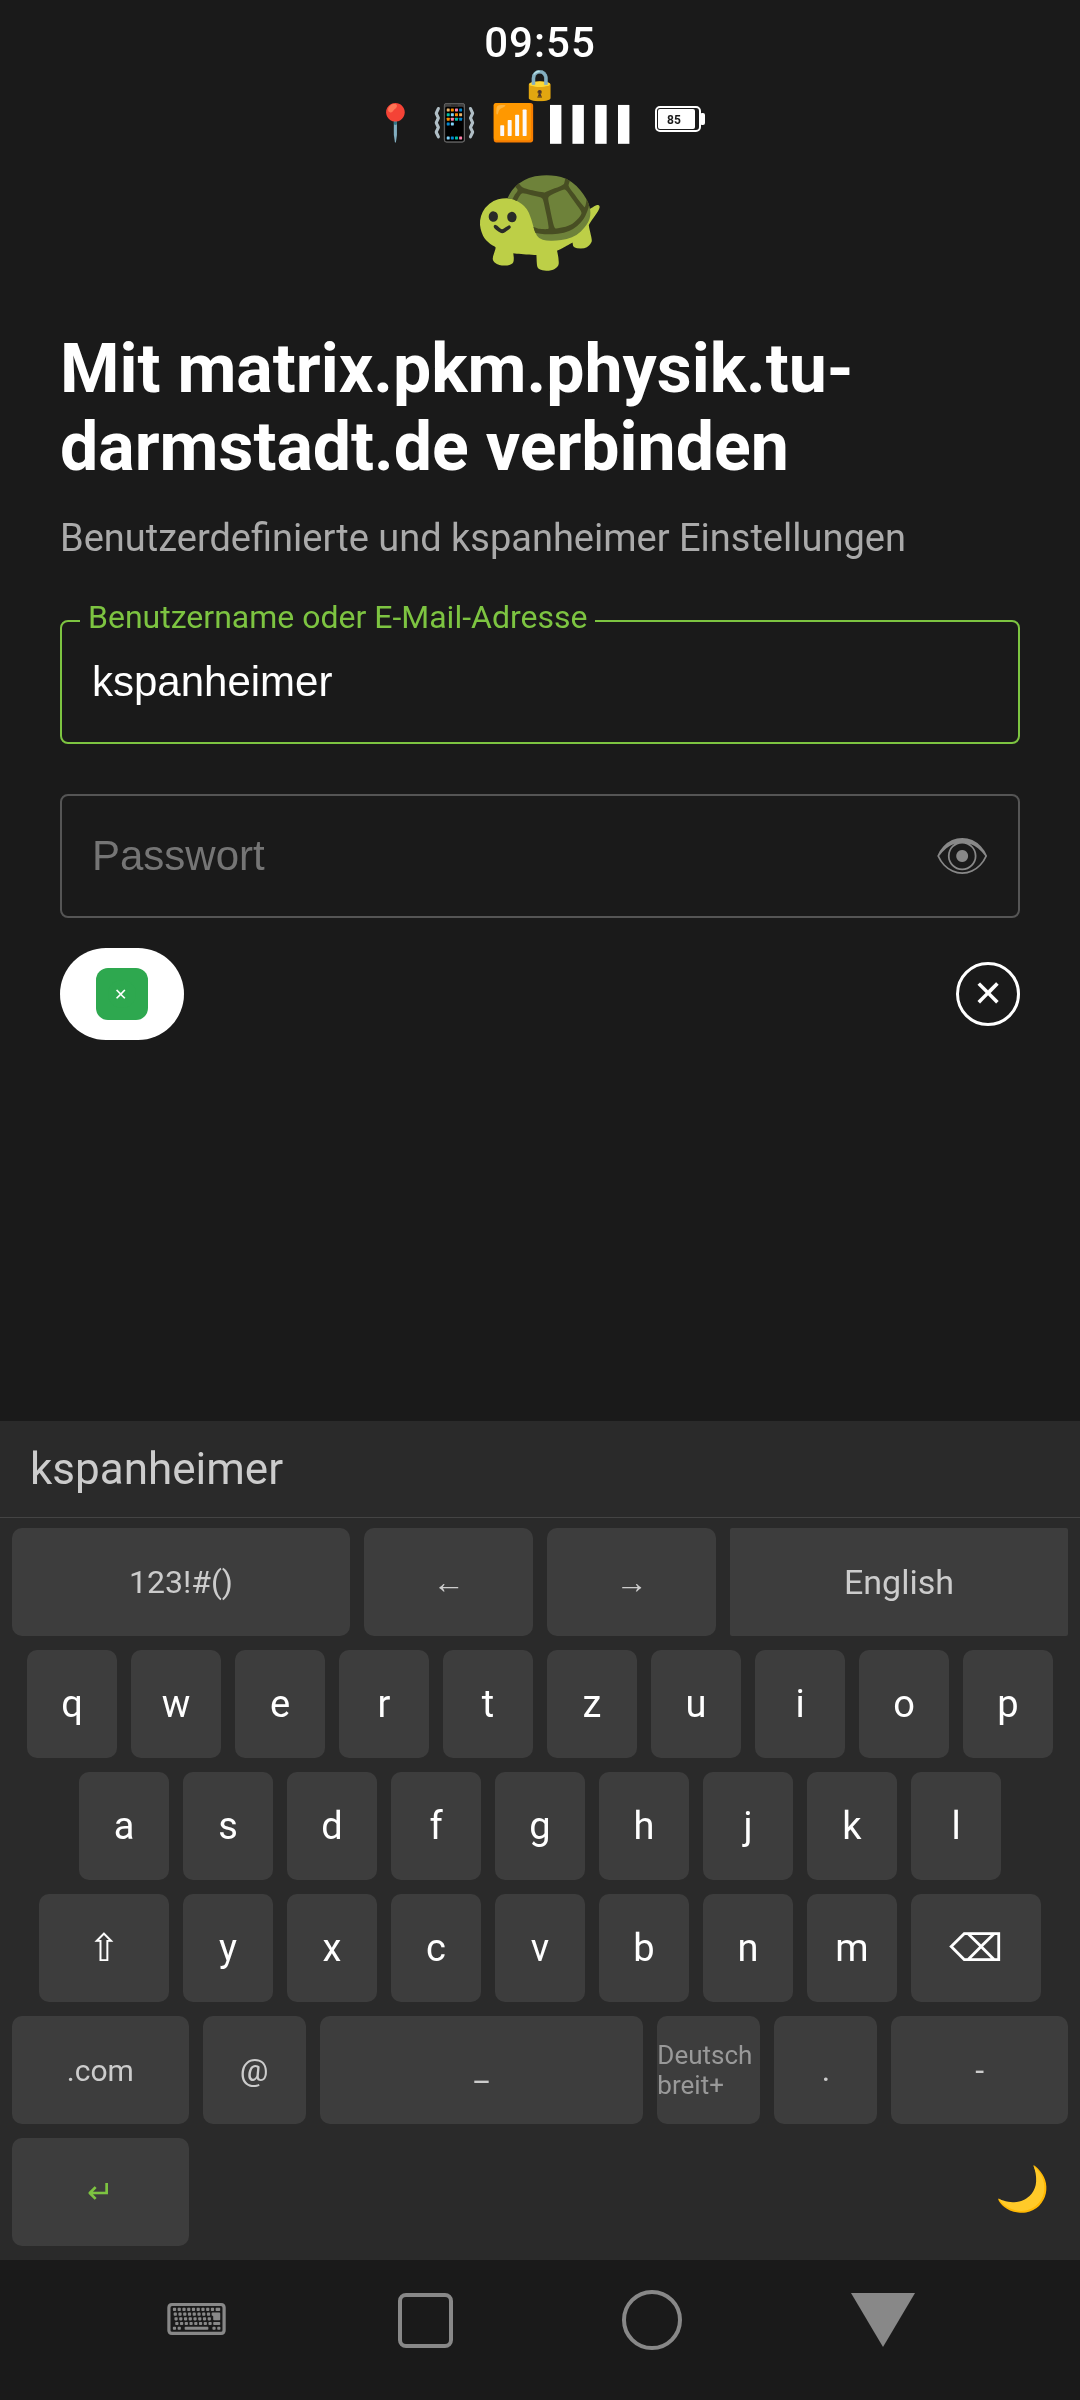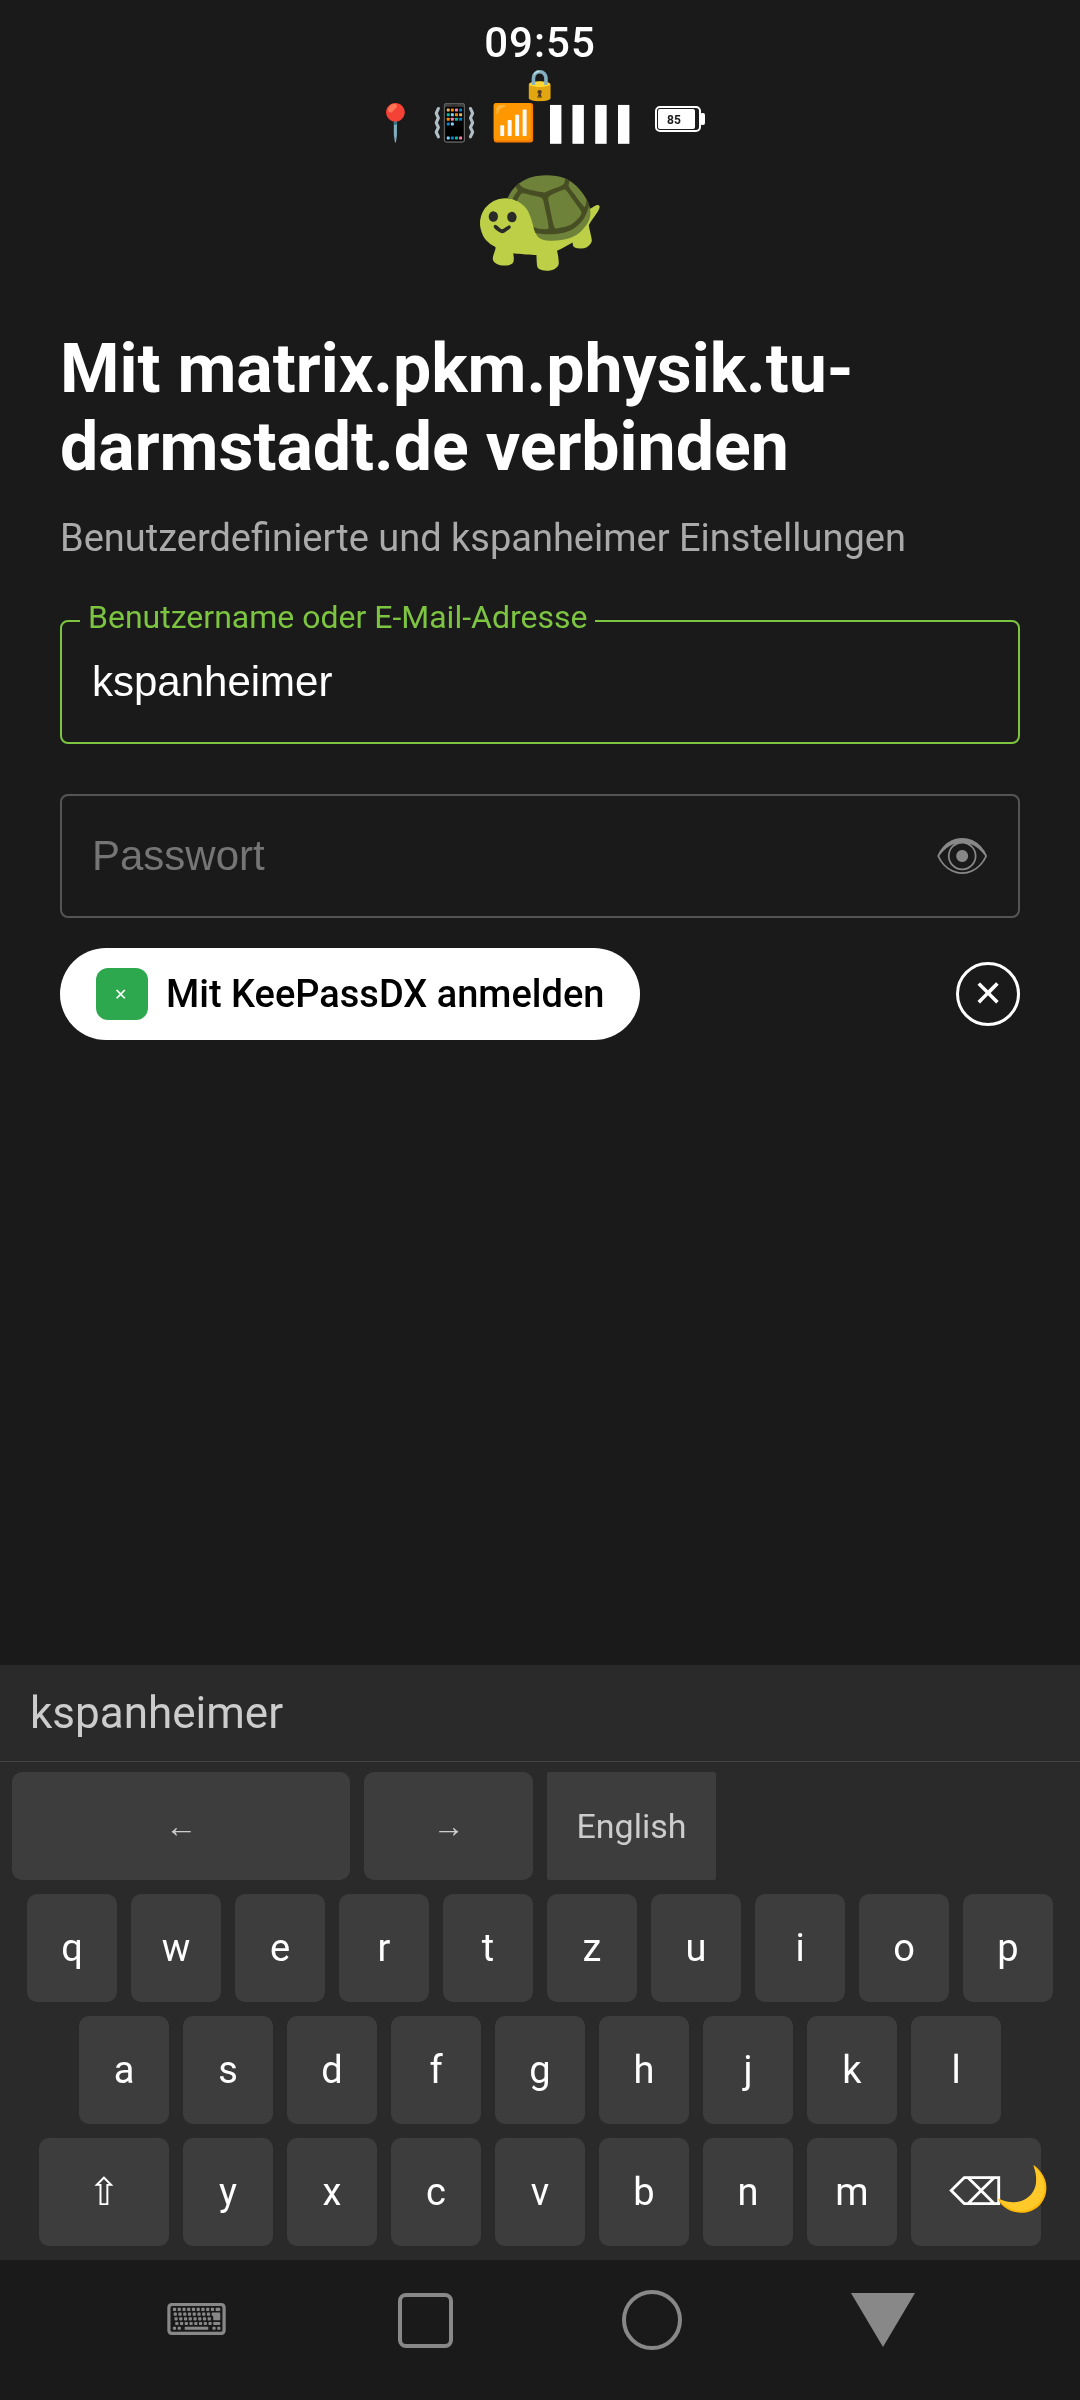--- a/index.html
+++ b/index.html
@@ -353,35 +353,37 @@
   </div>
 
   <div class="suggestion-bar">
     <div class="suggestion-pill">
       <div class="suggestion-icon">
         <svg width="32" height="32" viewBox="0 0 32 32">
           <circle cx="16" cy="16" r="14" fill="#2ea84f"></circle>
           <text x="8" y="22" font-size="16" fill="#fff">✕</text>
         </svg>
       </div>
-      <span class="suggestion-text">Mit KeePassDX anmelden</span>
     </div>
     <button class="suggestion-close">✕</button>
   </div>
 </div>
 
 <div class="keyboard-area">
 
   <div class="autocomplete-bar">
     <span>kspanheimer</span>
   </div>
 
   <div class="keyboard-rows">
 
     <div class="special-row">
+      <div class="key key-special">
+        <span>123!#()</span>
+      </div>
       <div class="key key-special">
         <span>←</span>
       </div>
       <div class="key key-special">
         <span>→</span>
       </div>
       <div class="key key-lang">
         <span>English</span>
       </div>
     </div>
@@ -416,20 +418,43 @@
       <div class="key std-key">y</div>
       <div class="key std-key">x</div>
       <div class="key std-key">c</div>
       <div class="key std-key">v</div>
       <div class="key std-key">b</div>
       <div class="key std-key">n</div>
       <div class="key std-key">m</div>
       <div class="key delete-key">⌫</div>
     </div>
 
+    <div class="bottom-row">
+      <div class="key key-special" style="font-size:30px;">
+        <span>.com</span>
+      </div>
+      <div class="key key-special">
+        <span>@</span>
+      </div>
+      <div class="key key-special">
+        <span>_</span>
+      </div>
+      <div class="key key-special" style="font-size:26px; color:#999;">
+        <span>Deutsch breit+</span>
+      </div>
+      <div class="key key-special">
+        <span>.</span>
+      </div>
+      <div class="key key-special">
+        <span>-</span>
+      </div>
+      <div class="key key-special" style="color:#7dc441;">
+        <span>↵</span>
+      </div>
+    </div>
   </div>
 
   <div class="dark-mode-hint">🌙</div>
 
   <div class="nav-bar">
     <div style="font-size:44px; color:#888;">⌨</div>
     <div class="nav-square"></div>
     <div class="nav-circle"></div>
     <div class="nav-triangle"></div>
   </div>

